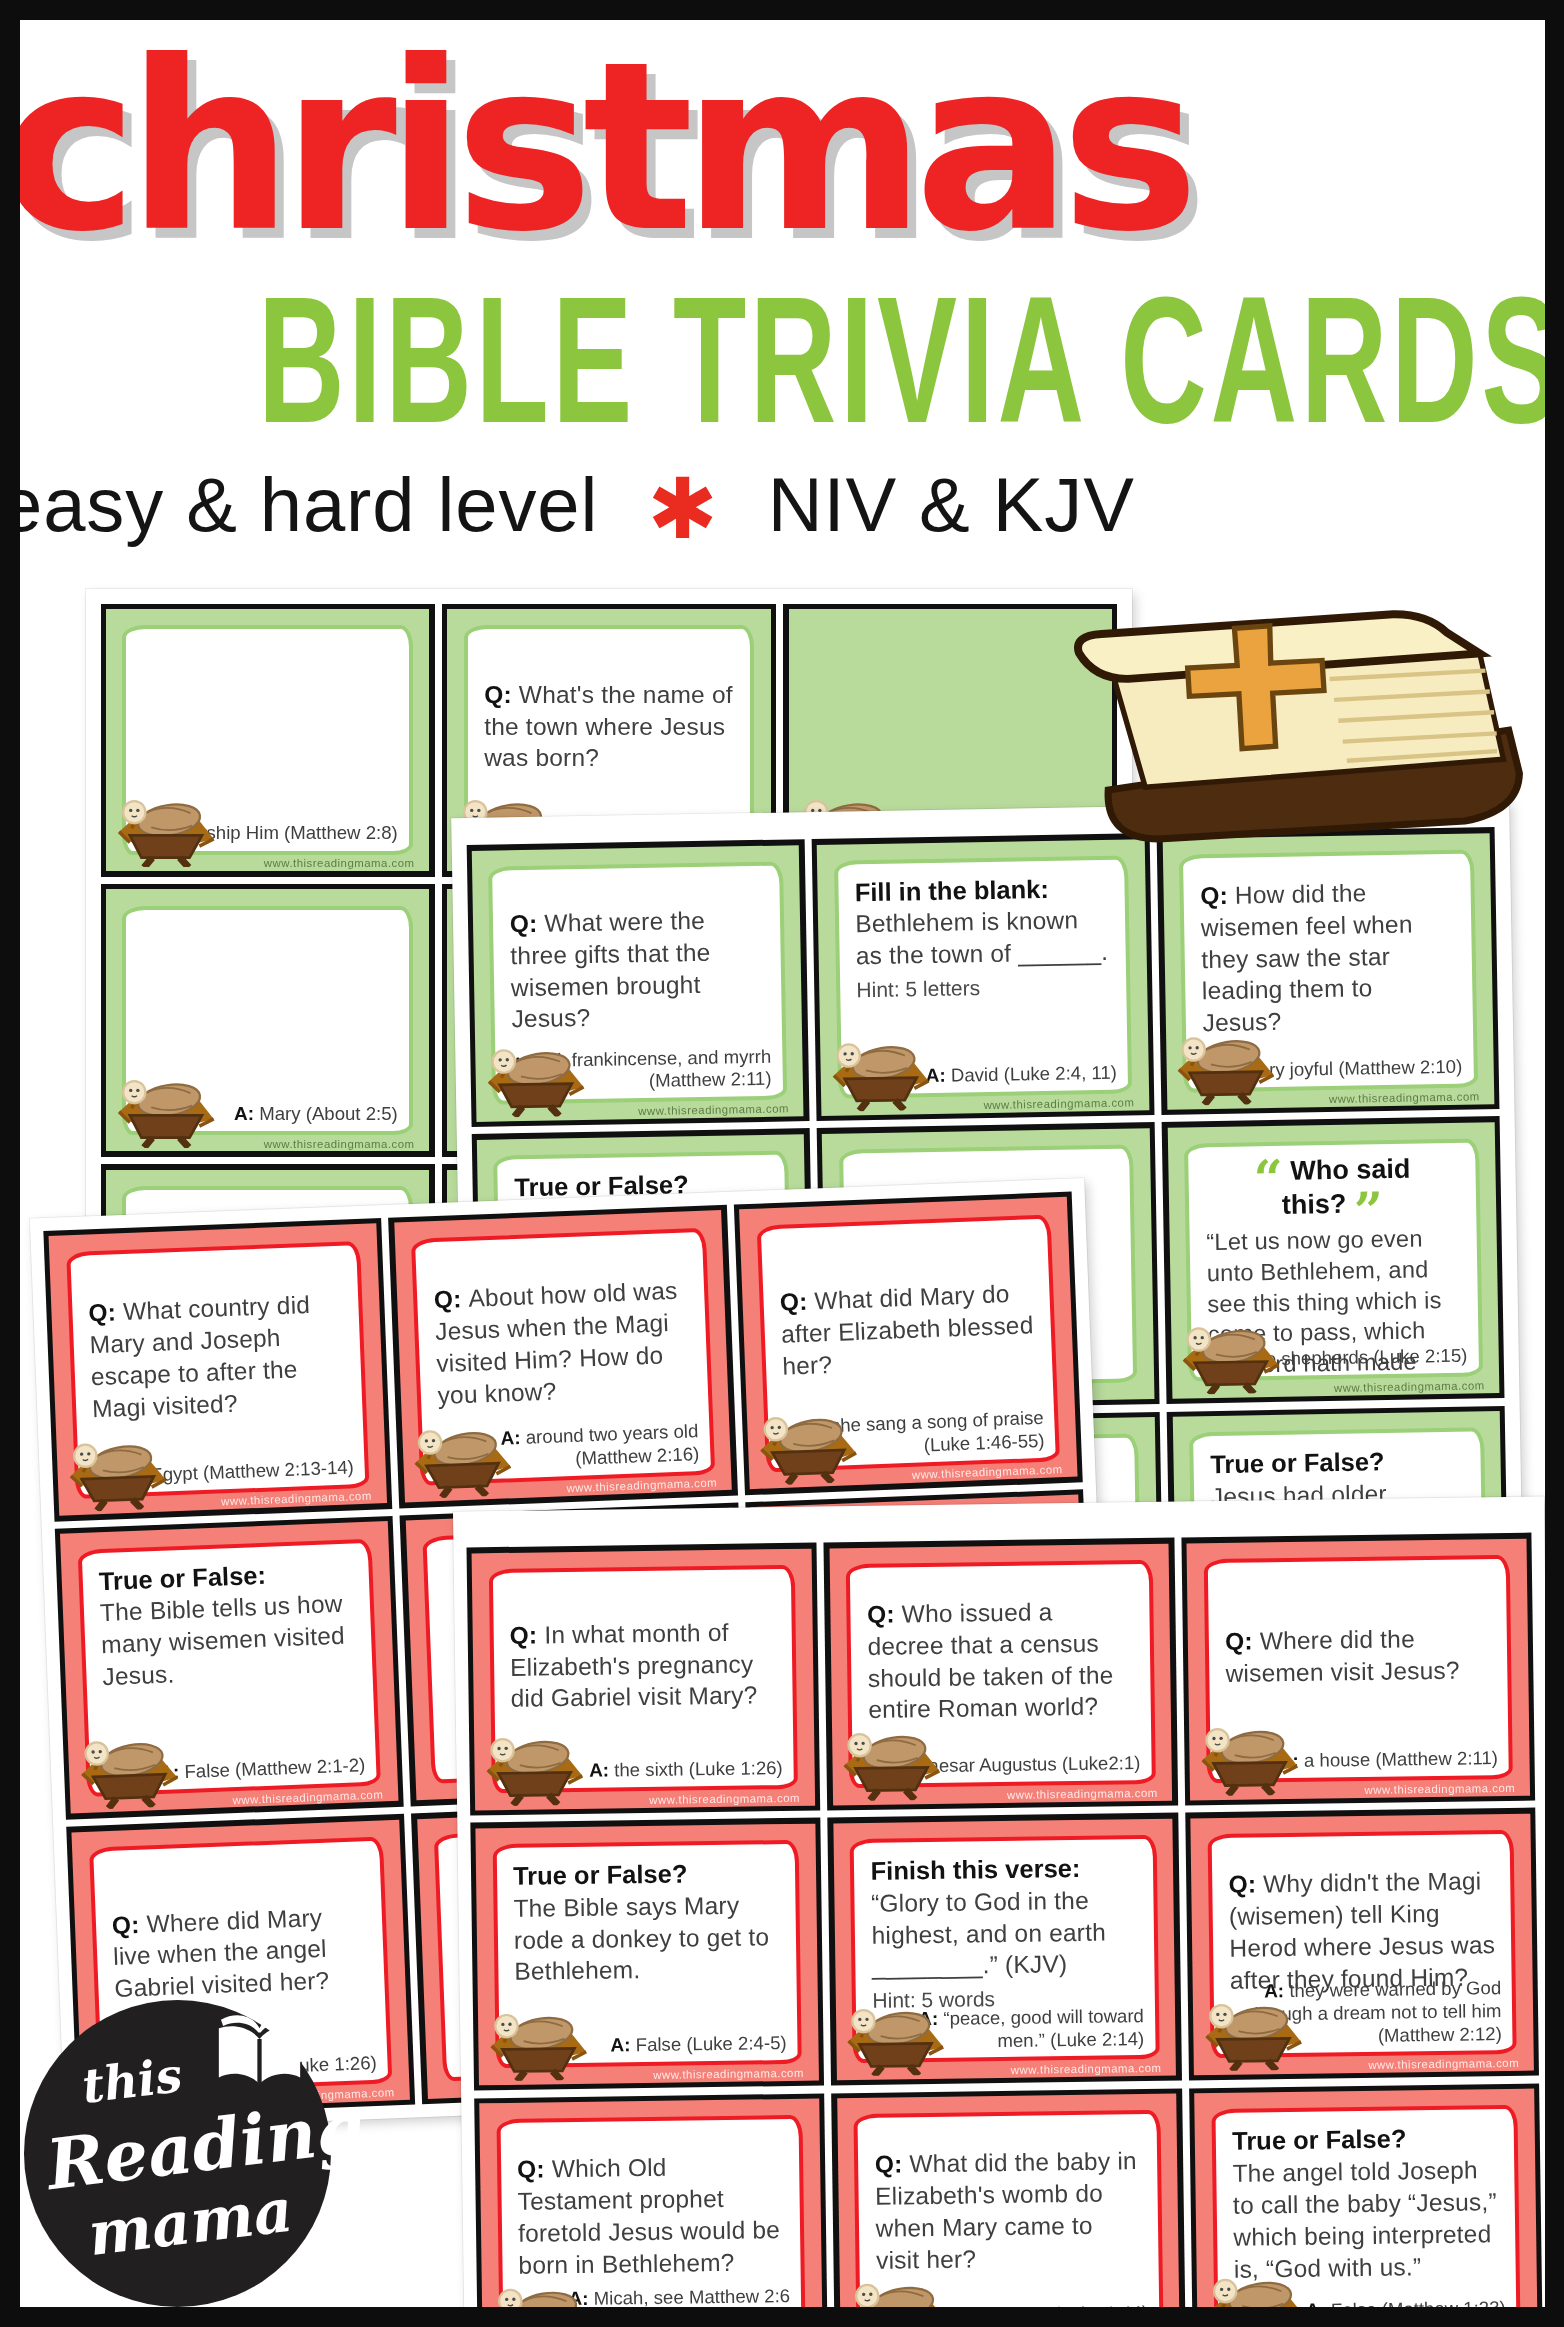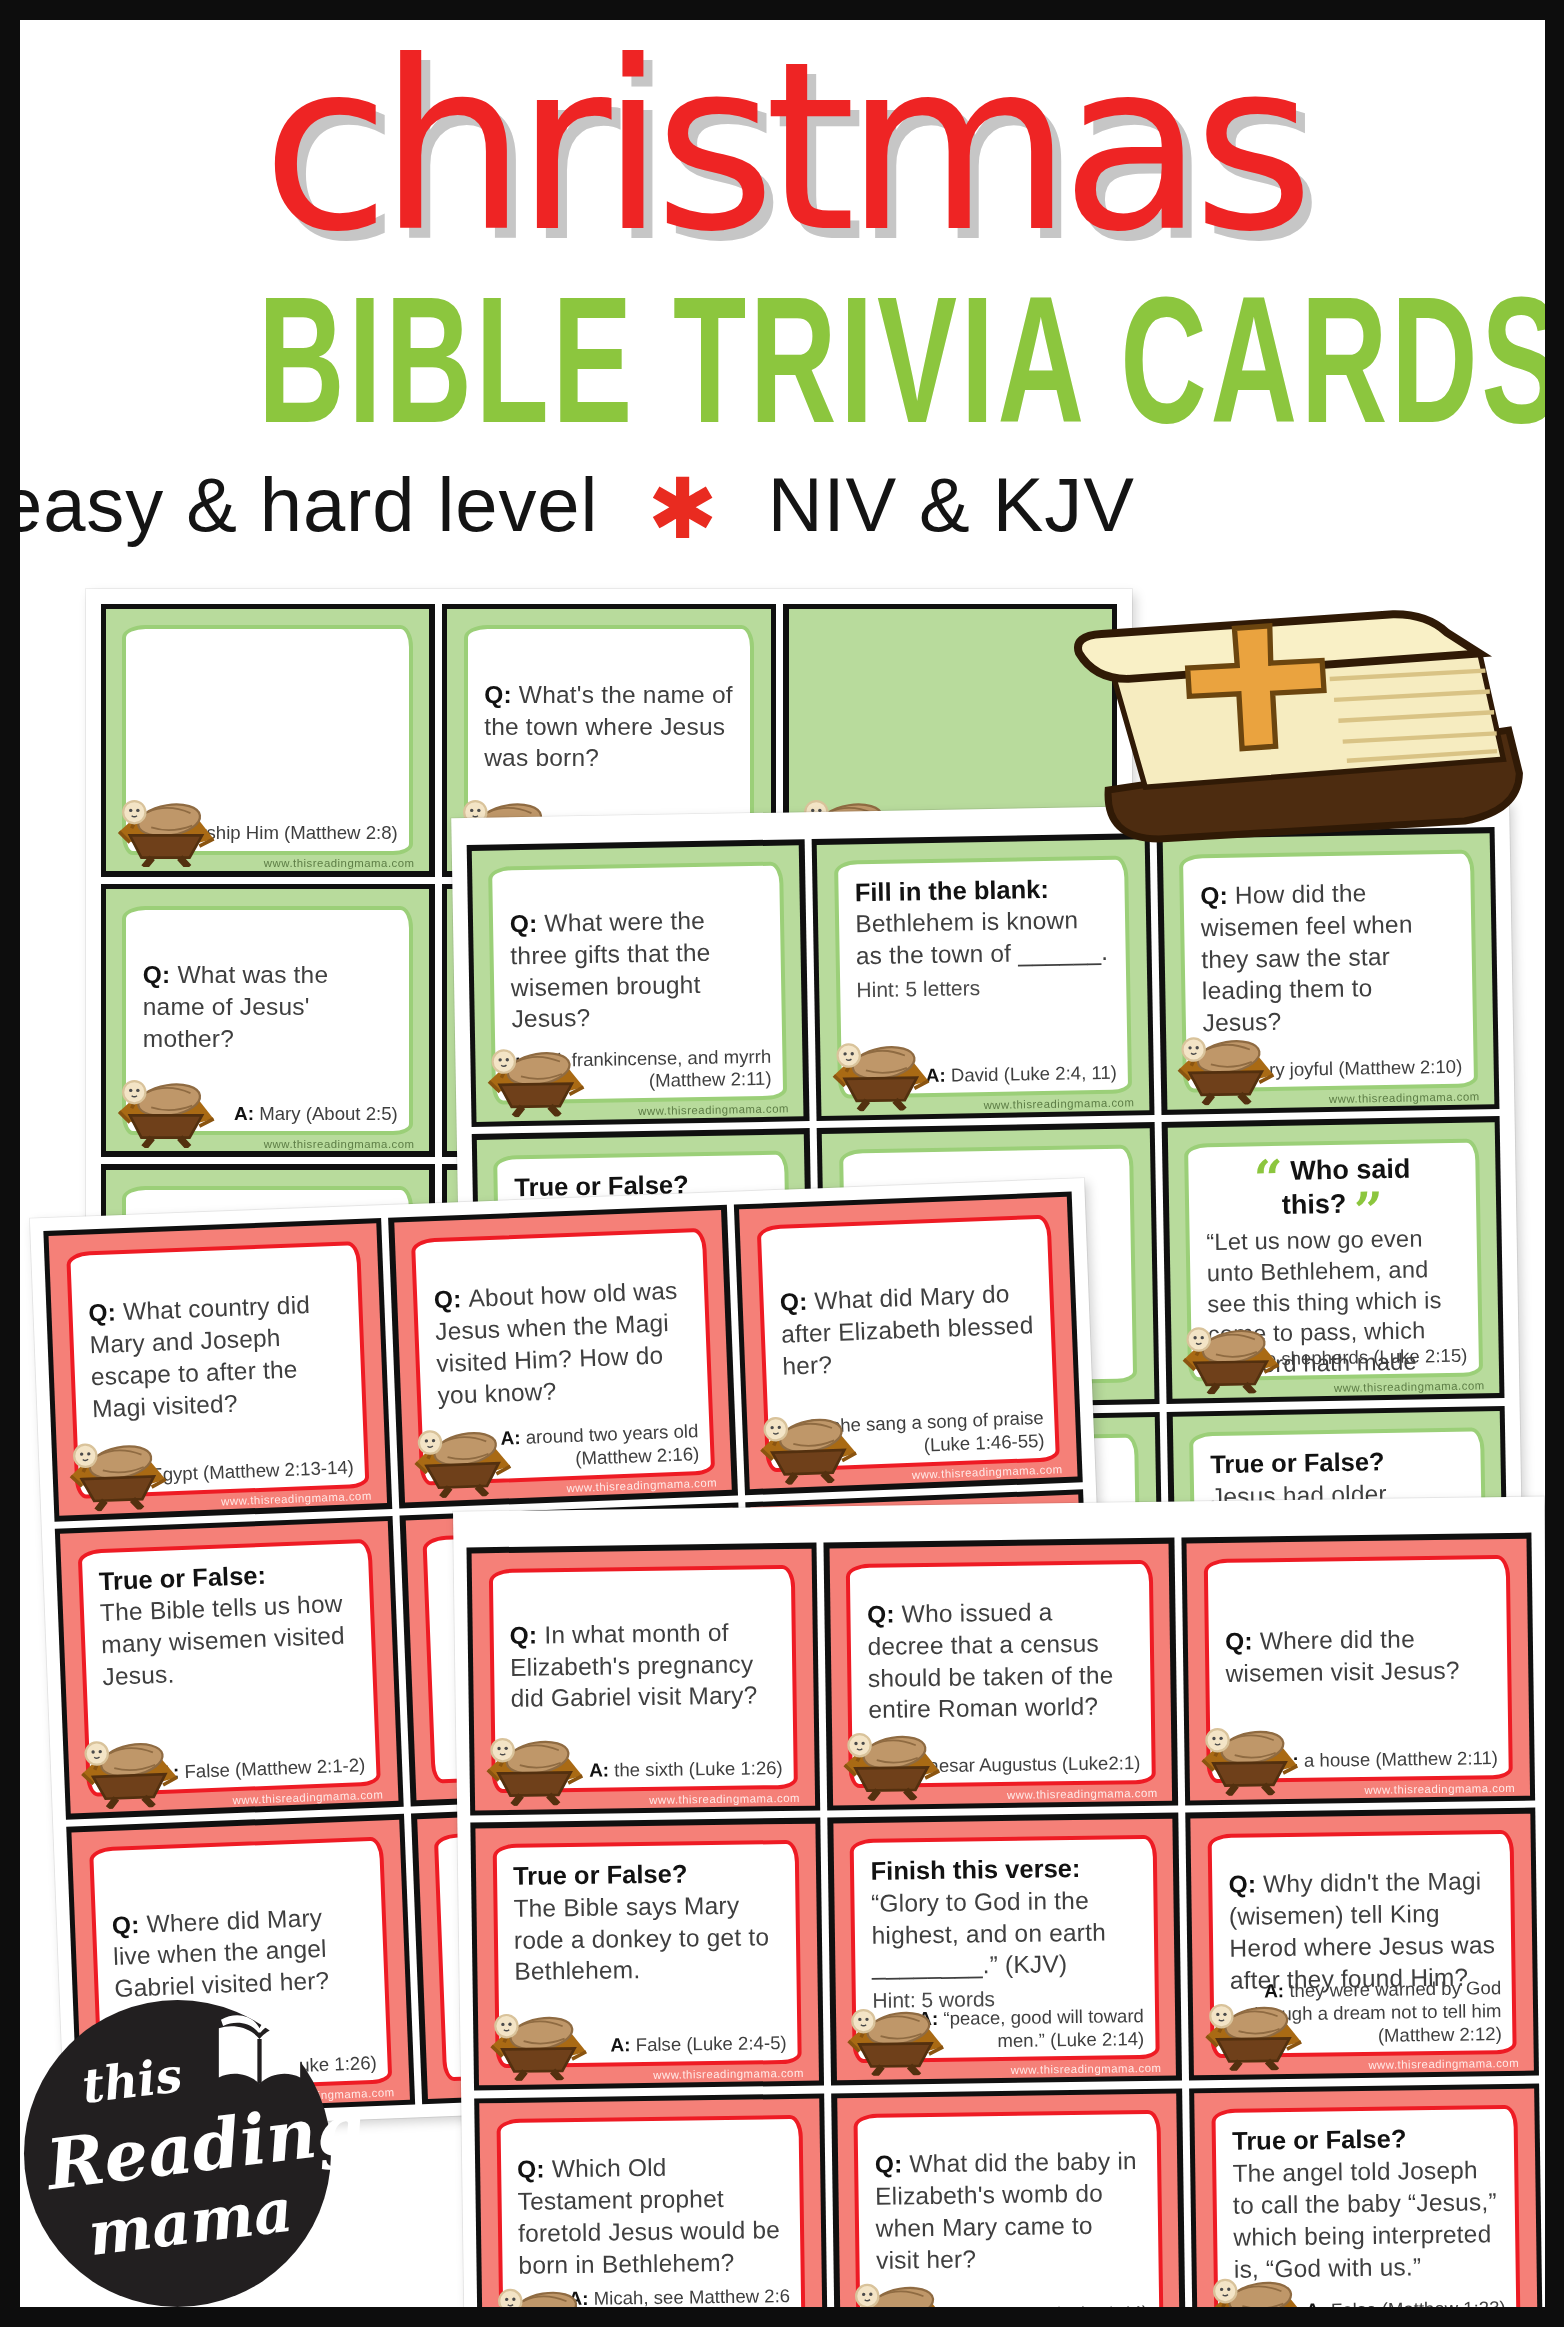--- a/index.html
+++ b/index.html
@@ -1,22 +1,22 @@
 <!DOCTYPE html>
 <html style="font-size:14.5px"><head>
 <meta charset="utf-8">
 <style>
   *{margin:0;padding:0;box-sizing:border-box}
   html,body{width:1565px;height:2327px}
   body{position:relative;overflow:hidden;background:#fff;font-family:"Liberation Sans",sans-serif}
   .frame{position:absolute;inset:0;border:20px solid #0d0d0d;z-index:100;pointer-events:none}
 
   
-  .title{position:absolute;top:31px;left:0;right:0;text-align:center;z-index:5;
-    font-family:"DejaVu Sans",sans-serif;font-weight:400;font-size:233px;line-height:1;
+  .title{position:absolute;top:31px;left:0;right:0;text-align:left;z-index:5;
+    font-family:"DejaVu Sans",sans-serif;font-weight:700;font-size:233px;line-height:1;
     color:#ee2424;letter-spacing:-11px;text-shadow:9px 10px 0 #c6c6c6}
   .subtitle-wrap{position:absolute;top:269px;left:0;right:0;text-align:right;z-index:5}
   .subtitle{display:inline-block;font-weight:700;font-size:120px;line-height:1;color:#8cc63e;
     letter-spacing:3.6px;transform:scale(1.0,1.5);transform-origin:center top}
   .tagline{position:absolute;top:460px;left:0;right:0;text-align:left;z-index:5;
     font-size:76px;color:#141414;letter-spacing:0.9px}
   .tagline .star{color:#e92b20;font-weight:bold;font-size:84px;vertical-align:-7.3px;margin:0 27px;
     font-family:"DejaVu Sans","Liberation Sans",sans-serif}
 
   
@@ -132,23 +132,20 @@
           <circle cx="29" cy="24" r="1.9" fill="#4a4a4a"></circle>
           <path d="M22 30 Q25 32.5 28 30" stroke="#4a4a4a" stroke-width="1.6" fill="none"></path>
           <path d="M20 52 L101 52 L87 77 L33 77 Z" fill="#6f401a" stroke="#53300f" stroke-width="3"></path>
           <path d="M45 77 L36 88 M76 77 L86 88" stroke="#53300f" stroke-width="8"></path>
         </svg>
       </div>
     </div>
     <div class="card green">
       <div class="fill">
         <div class="face center">
-          <div class="q-block">
-            <p class="q"><b class="qp">Q:</b>&nbsp;<span>What was the name of Jesus' mother?</span></p>
-          </div>
           <div class="ans"><b class="ap">A:</b>&nbsp;<span>Mary (About 2:5)</span></div>
         </div>
         <svg class="manger" viewBox="0 0 120 88">
           <path d="M8 48 L30 28 L96 33 L114 56 L86 63 L24 61 Z" fill="#a96a14"></path>
           <path d="M8 48 L20 60 M114 56 L98 64 M30 28 L22 44" stroke="#8a5410" stroke-width="4" fill="none"></path>
           <ellipse cx="64" cy="35" rx="35" ry="17" fill="#bf9769" stroke="#8f6b42" stroke-width="2.5" transform="rotate(-9 64 35)"></ellipse>
           <path d="M40 26 Q62 16 88 27 M44 43 Q66 50 90 41" stroke="#8f6b42" stroke-width="2" fill="none"></path>
           <circle cx="25" cy="26" r="12.5" fill="#f3e4c6" stroke="#d9c39b" stroke-width="2.5"></circle>
           <circle cx="21" cy="24" r="1.9" fill="#4a4a4a"></circle>
           <circle cx="29" cy="24" r="1.9" fill="#4a4a4a"></circle>

